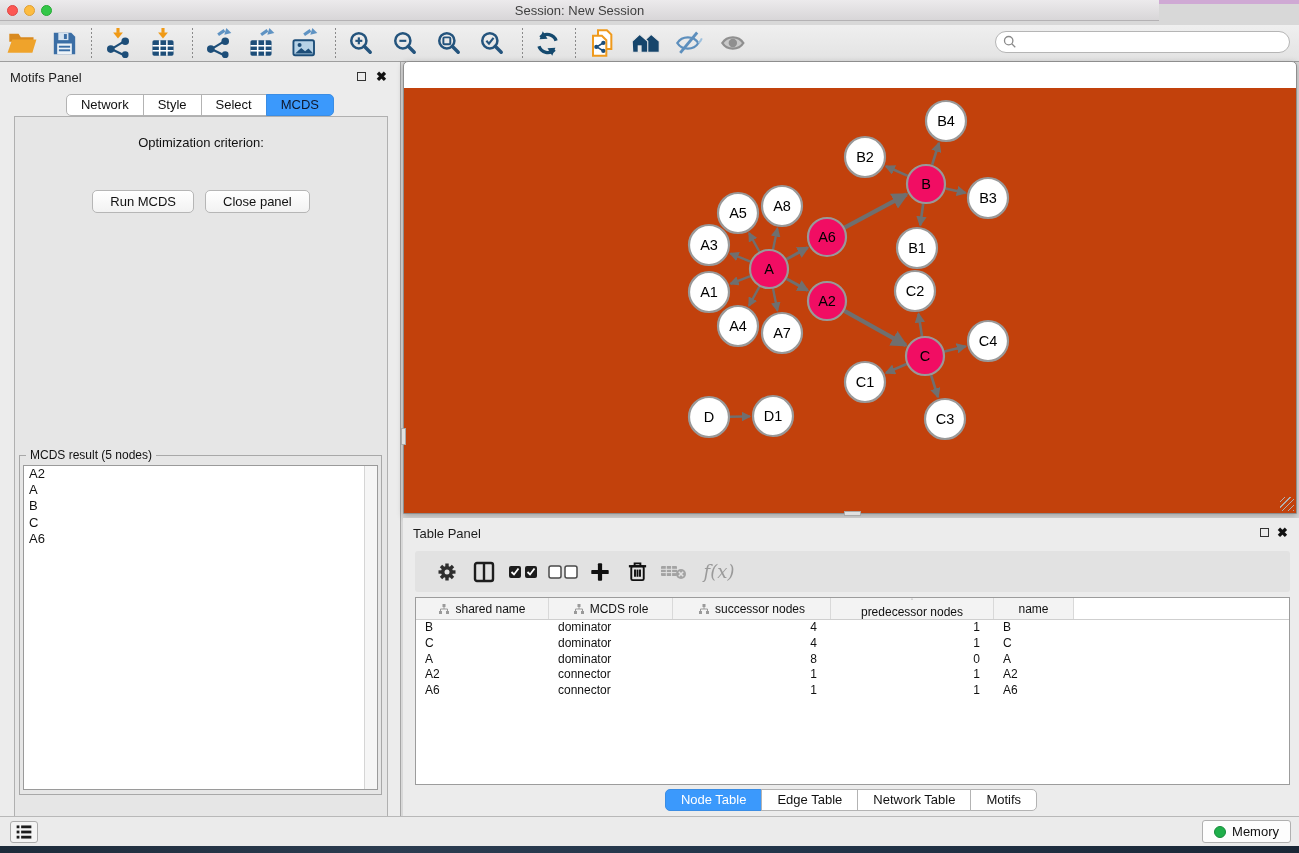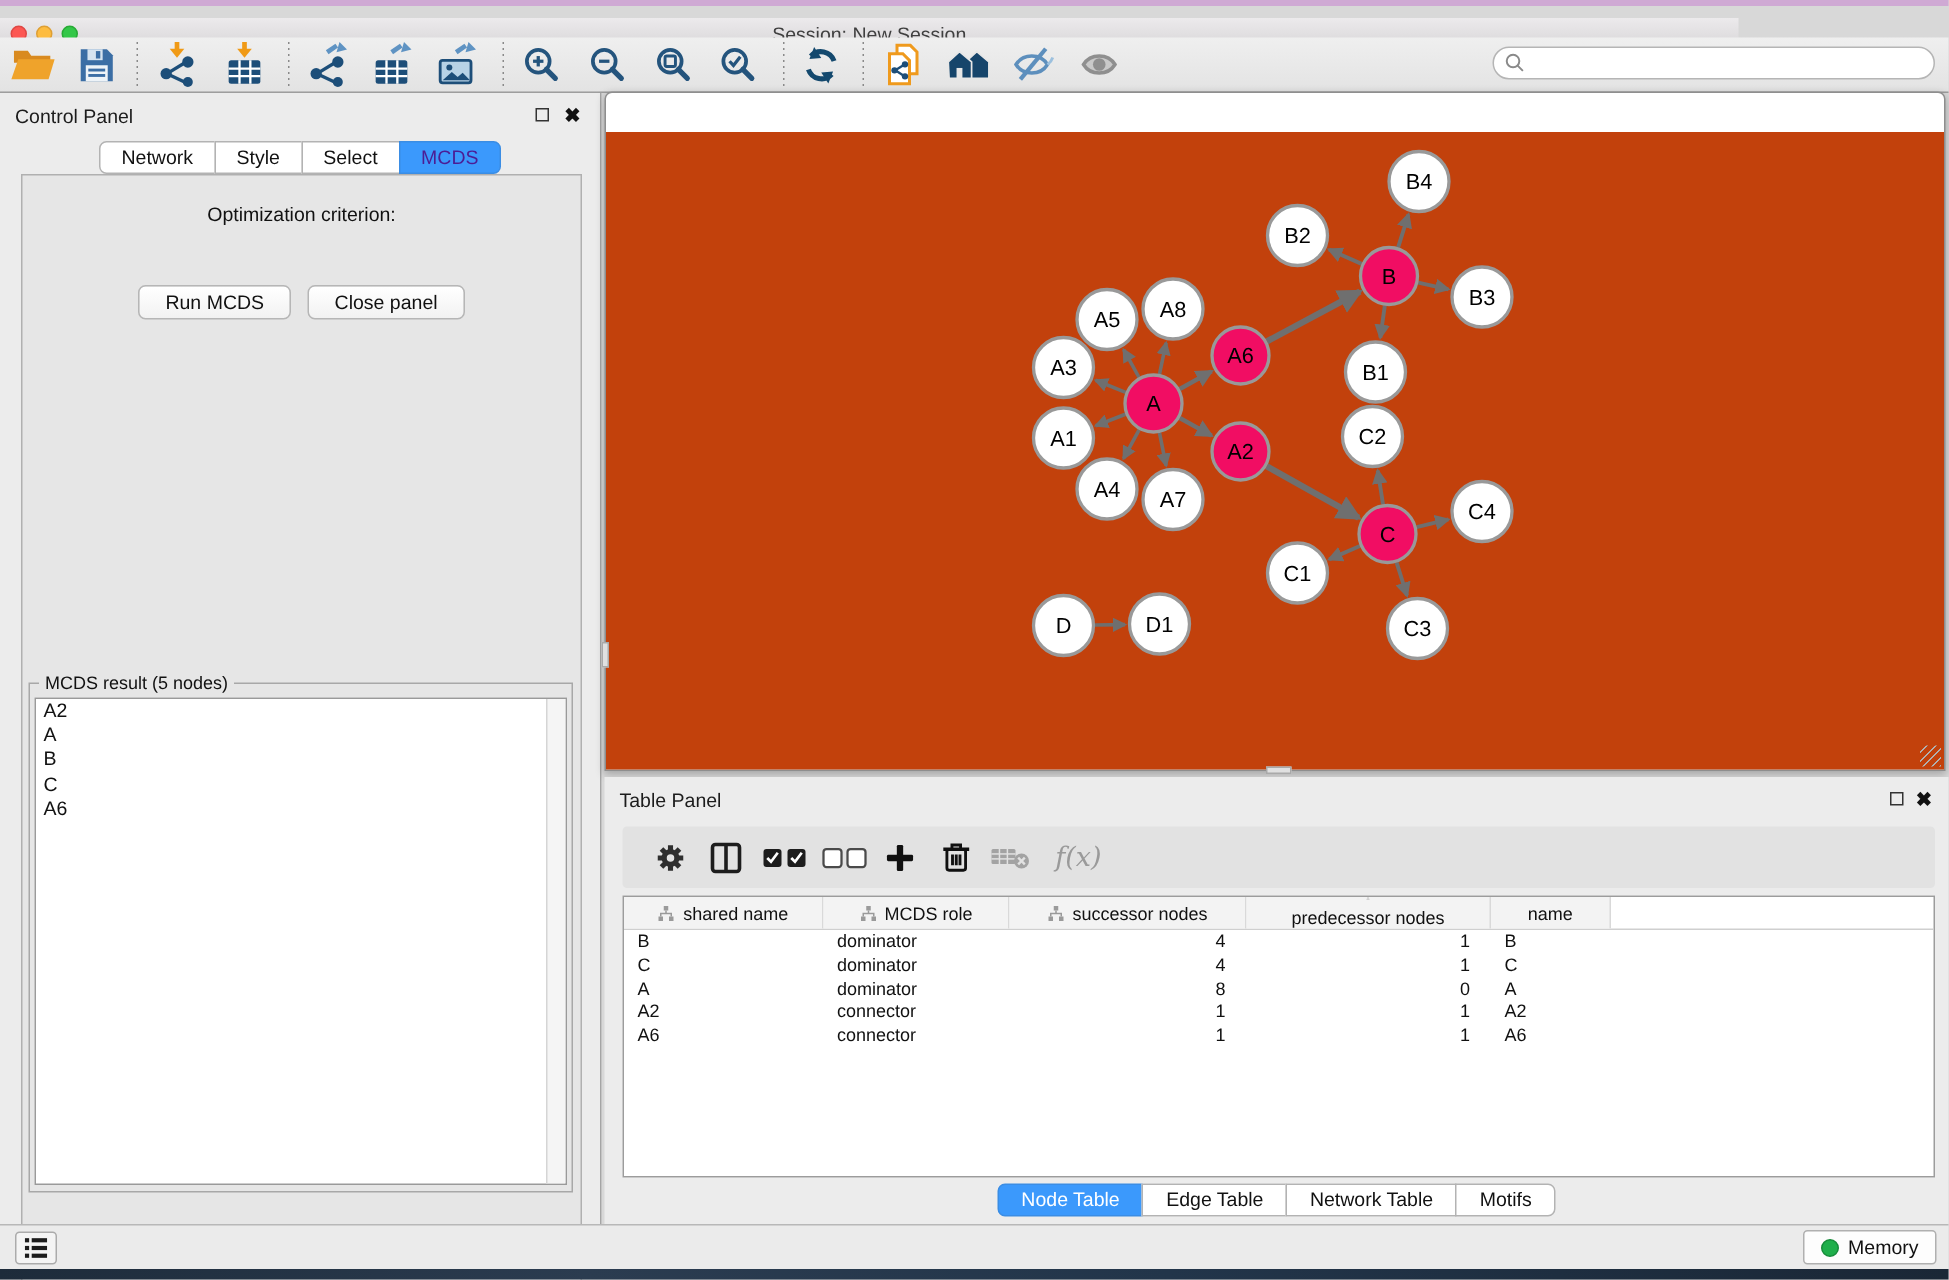--- a/index.html
+++ b/index.html
@@ -3,21 +3,21 @@
 <meta charset="utf-8">
 <style>
   * { margin:0; padding:0; box-sizing:border-box; }
   html,body { width:1299px; height:853px; overflow:hidden;
     font-family:"Liberation Sans", sans-serif; background:#d8d8d8; }
   .desktop-strip-top { position:absolute; left:0; top:0; width:1299px; height:4px; background:#cfa9d4; }
   .desktop-strip-bottom { position:absolute; left:0; top:846px; width:1299px; height:7px;
     background:linear-gradient(90deg,#1d2b3a,#2b3c50 30%,#22354a 60%,#1a2736); }
 
   
-  .titlebar { position:absolute; left:0; top:12px; width:1159px; height:21px;
+  .titlebar { position:absolute; left:0; top:0; width:1159px; height:21px;
     background:linear-gradient(#eceaec,#d8d6d8); border-bottom:1px solid #b4b2b4; }
   .traffic { position:absolute; top:5px; width:11px; height:11px; border-radius:50%; }
   .t-red { left:7px; background:#fc5753; border:1px solid #df4744; }
   .t-yellow { left:24px; background:#fdbc40; border:1px solid #de9f34; }
   .t-green { left:41px; background:#33c748; border:1px solid #27aa35; }
   .titlebar .title { position:absolute; left:0; right:0; top:3px; text-align:center;
     font-size:13px; color:#3f3f3f; }
 
   
   .toolbar { position:absolute; left:0; top:25px; width:1299px; height:37px;
@@ -38,21 +38,21 @@
   .panel-head { position:absolute; left:10px; top:8px; font-size:13px; color:#1c1c1c; }
   .float-icon { position:absolute; top:10px; width:9px; height:9px; border:1.5px solid #333; }
   .close-icon { position:absolute; top:7px; font-size:13px; font-weight:bold; color:#111; }
   .cp-float { right:34px; } .cp-close { right:13px; }
 
   .cp-tabs { position:absolute; left:0; right:0; top:32px; display:flex; justify-content:center; }
   .cp-tab { height:22px; line-height:20px; padding:0 14px; font-size:13px; color:#111;
     background:#fff; border:1px solid #b3b3b3; margin-left:-1px; }
   .cp-tab:first-child { border-radius:5px 0 0 5px; margin-left:0; }
   .cp-tab:last-child { border-radius:0 5px 5px 0; }
-  .cp-tab.sel { background:#3b99fc; border-color:#3b8de4; color:#4c1d95; }
+  .cp-tab.sel { background:#3b99fc; border-color:#3b8de4; color:#0f172a; }
 
   .cp-body { position:absolute; left:14px; top:54px; width:374px; height:746px; height:747px;
     background:#e6e6e6; border:1px solid #b0b0b0; }
   .opt-label { position:absolute; left:0; right:0; top:18px; text-align:center; font-size:13px; color:#111; }
   .dropdown { position:absolute; left:29px; top:40px; width:313px; height:23px; background:#fff;
     border:1px solid #ababab; border-radius:4px; display:flex; align-items:center; }
   .dropdown .dd-text { flex:1; font-size:13px; color:#111; padding-left:8px; white-space:nowrap; overflow:hidden; }
   .dd-step { width:19px; height:21px; border-radius:0 3px 3px 0; flex:none;
     background:linear-gradient(#6cb0f8,#2f7de4); display:flex; flex-direction:column;
     align-items:center; justify-content:center; gap:2px; }
@@ -306,21 +306,21 @@
   <div class="searchbox">
     <svg width="14" height="14" viewBox="0 0 16 16">
       <circle cx="6.5" cy="6.5" r="4.8" fill="none" stroke="#8a8a8a" stroke-width="1.5"></circle>
       <line x1="10" y1="10" x2="14" y2="14" stroke="#8a8a8a" stroke-width="1.5"></line>
     </svg>
     <input value="" placeholder="" style="">
   </div>
 </div>
 
 <div class="control-panel">
-  <div class="panel-head">Control Panel</div>
+  <div class="panel-head">Motifs Panel</div>
   <span class="float-icon cp-float"></span>
   <span class="close-icon cp-close">✖</span>
   <div class="cp-tabs">
       <div class="cp-tab">Network</div>
       <div class="cp-tab">Style</div>
       <div class="cp-tab">Select</div>
       <div class="cp-tab sel">MCDS</div>
     </div>
   <div class="cp-body">
     <div class="opt-label">Optimization criterion:</div>

